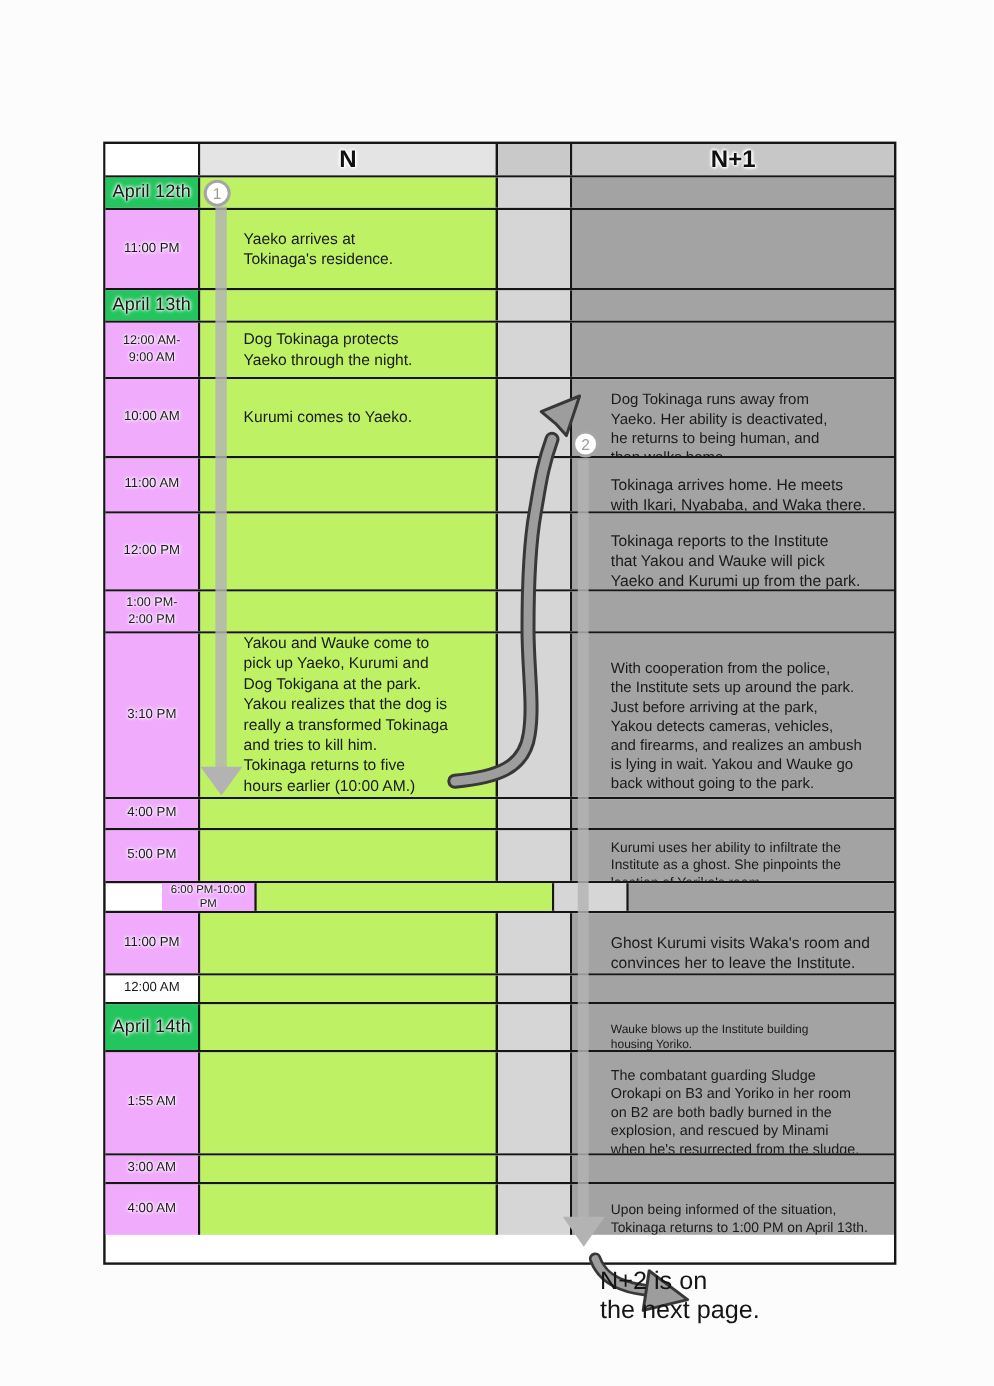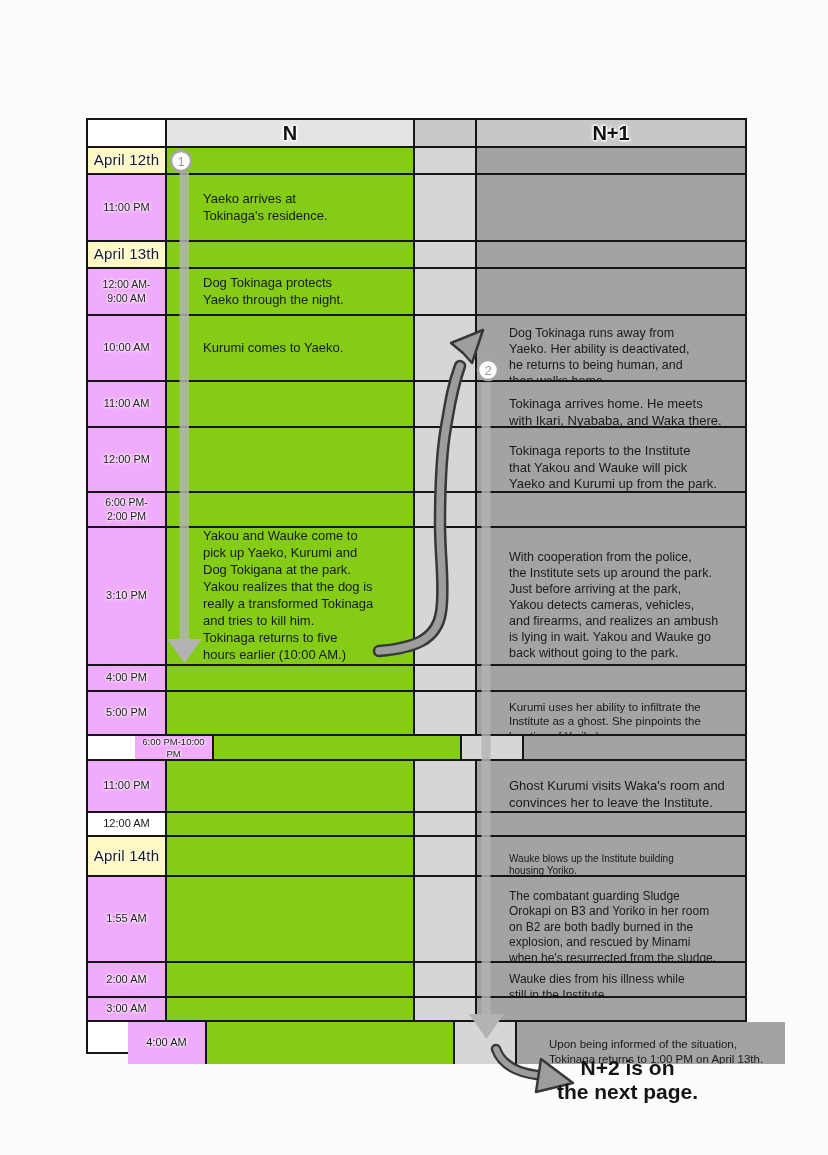--- a/index.html
+++ b/index.html
@@ -13,39 +13,39 @@
   }
 
   
   .tl-table {
     position:absolute; left:86px; top:118px;
     width:661px; height:936px;
     border:2px solid #161616;
     background:#ffffff;
   }
   .row { display:flex; width:100%; border-bottom:2px solid #161616; }
-  .row:last-child { border-bottom:none;margin-left:40px; }
+  .row:last-child { border-bottom:none; }
   .c { border-right:2px solid #161616; height:100%; overflow:hidden; }
   .c:last-child { border-right:none; }
 
   .c.t {
     width:79px; flex:0 0 79px;
     background:#f0abfc;
     display:flex; align-items:center; justify-content:center;
     text-align:center;
     font-size:11px; line-height:1.25;
     white-space:pre-line;
     text-shadow:0 0 2px #fff, 0 0 3px #fff, 0 0 4px #fff;
   }
-  .c.t.date { background:#fef9c3; font-size:15px; letter-spacing:.2px; }
+  .c.t.date { background:#22c55e; font-size:15px; letter-spacing:.2px; }
   .c.t.white { background:#ffffff; }
   .c.t.tiny { font-size:9.5px;margin-left:47px; }
   .c.t.range { font-size:10.5px; }
 
-  .c.n { width:248px; flex:0 0 248px; background:#84cc16;
+  .c.n { width:248px; flex:0 0 248px; background:#bef264;
          display:flex; align-items:center;
          padding:2px 8px 2px 36px;
          font-size:13px; line-height:1.3; white-space:pre-line; }
   .c.m { width:62px; flex:0 0 62px; background:#d6d6d6; }
   .c.p { width:266px; flex:1; background:#a3a3a3;
          display:flex; align-items:center;
          padding:19px 10px 2px 32px;
          font-size:13px; line-height:1.3; white-space:pre-line; }
 
   .s125 { font-size:12.5px !important; line-height:1.28 !important; }
@@ -64,21 +64,21 @@
     font-size:20px; font-weight:bold; color:#111;
     text-shadow:0 0 2px #fff, 0 0 3px #fff, 0 0 4px #fff, 1px 1px 2px #fff, -1px -1px 2px #fff;
   }
 
   
   .overlay { position:absolute; left:0; top:0; width:828px; height:1155px; pointer-events:none; }
 
   
   .footer-note {
     position:absolute; left:500px; top:1056px; width:255px;
-    text-align:center; font-size:21px; line-height:24px; color:#141414;font-weight:bold;
+    text-align:left; font-size:21px; line-height:24px; color:#141414;
   }
 </style>
 </head>
 <body>
 
 <div class="tl-table">
 
   <div class="row hdr-row">
     <div class="c hdr-blank"></div>
     <div class="c hdr-n">N</div>
@@ -138,21 +138,21 @@
   <div class="row" style="height:65px">
     <div class="c t">12:00 PM</div>
     <div class="c n"></div>
     <div class="c m"></div>
     <div class="c p">Tokinaga reports to the Institute
 that Yakou and Wauke will pick
 Yaeko and Kurumi up from the park.</div>
   </div>
 
   <div class="row" style="height:35px">
-    <div class="c t range">6:00 PM-
+    <div class="c t range">1:00 PM-
 2:00 PM</div>
     <div class="c n"></div>
     <div class="c m"></div>
     <div class="c p"></div>
   </div>
 
   <div class="row" style="height:138px">
     <div class="c t">3:10 PM</div>
     <div class="c n">Yakou and Wauke come to
 pick up Yaeko, Kurumi and
@@ -222,27 +222,20 @@
     <div class="c t">1:55 AM</div>
     <div class="c n"></div>
     <div class="c m"></div>
     <div class="c p s12">The combatant guarding Sludge
 Orokapi on B3 and Yoriko in her room
 on B2 are both badly burned in the
 explosion, and rescued by Minami
 when he's resurrected from the sludge.</div>
   </div>
 
-  <div class="row" style="height:35px">
-    <div class="c t">2:00 AM</div>
-    <div class="c n"></div>
-    <div class="c m"></div>
-    <div class="c p s12">Wauke dies from his illness while
-still in the Institute.</div>
-  </div>
 
   <div class="row" style="height:24px">
     <div class="c t">3:00 AM</div>
     <div class="c n"></div>
     <div class="c m"></div>
     <div class="c p"></div>
   </div>
 
   <div class="row" style="height:42px">
     <div class="c t">4:00 AM</div>

